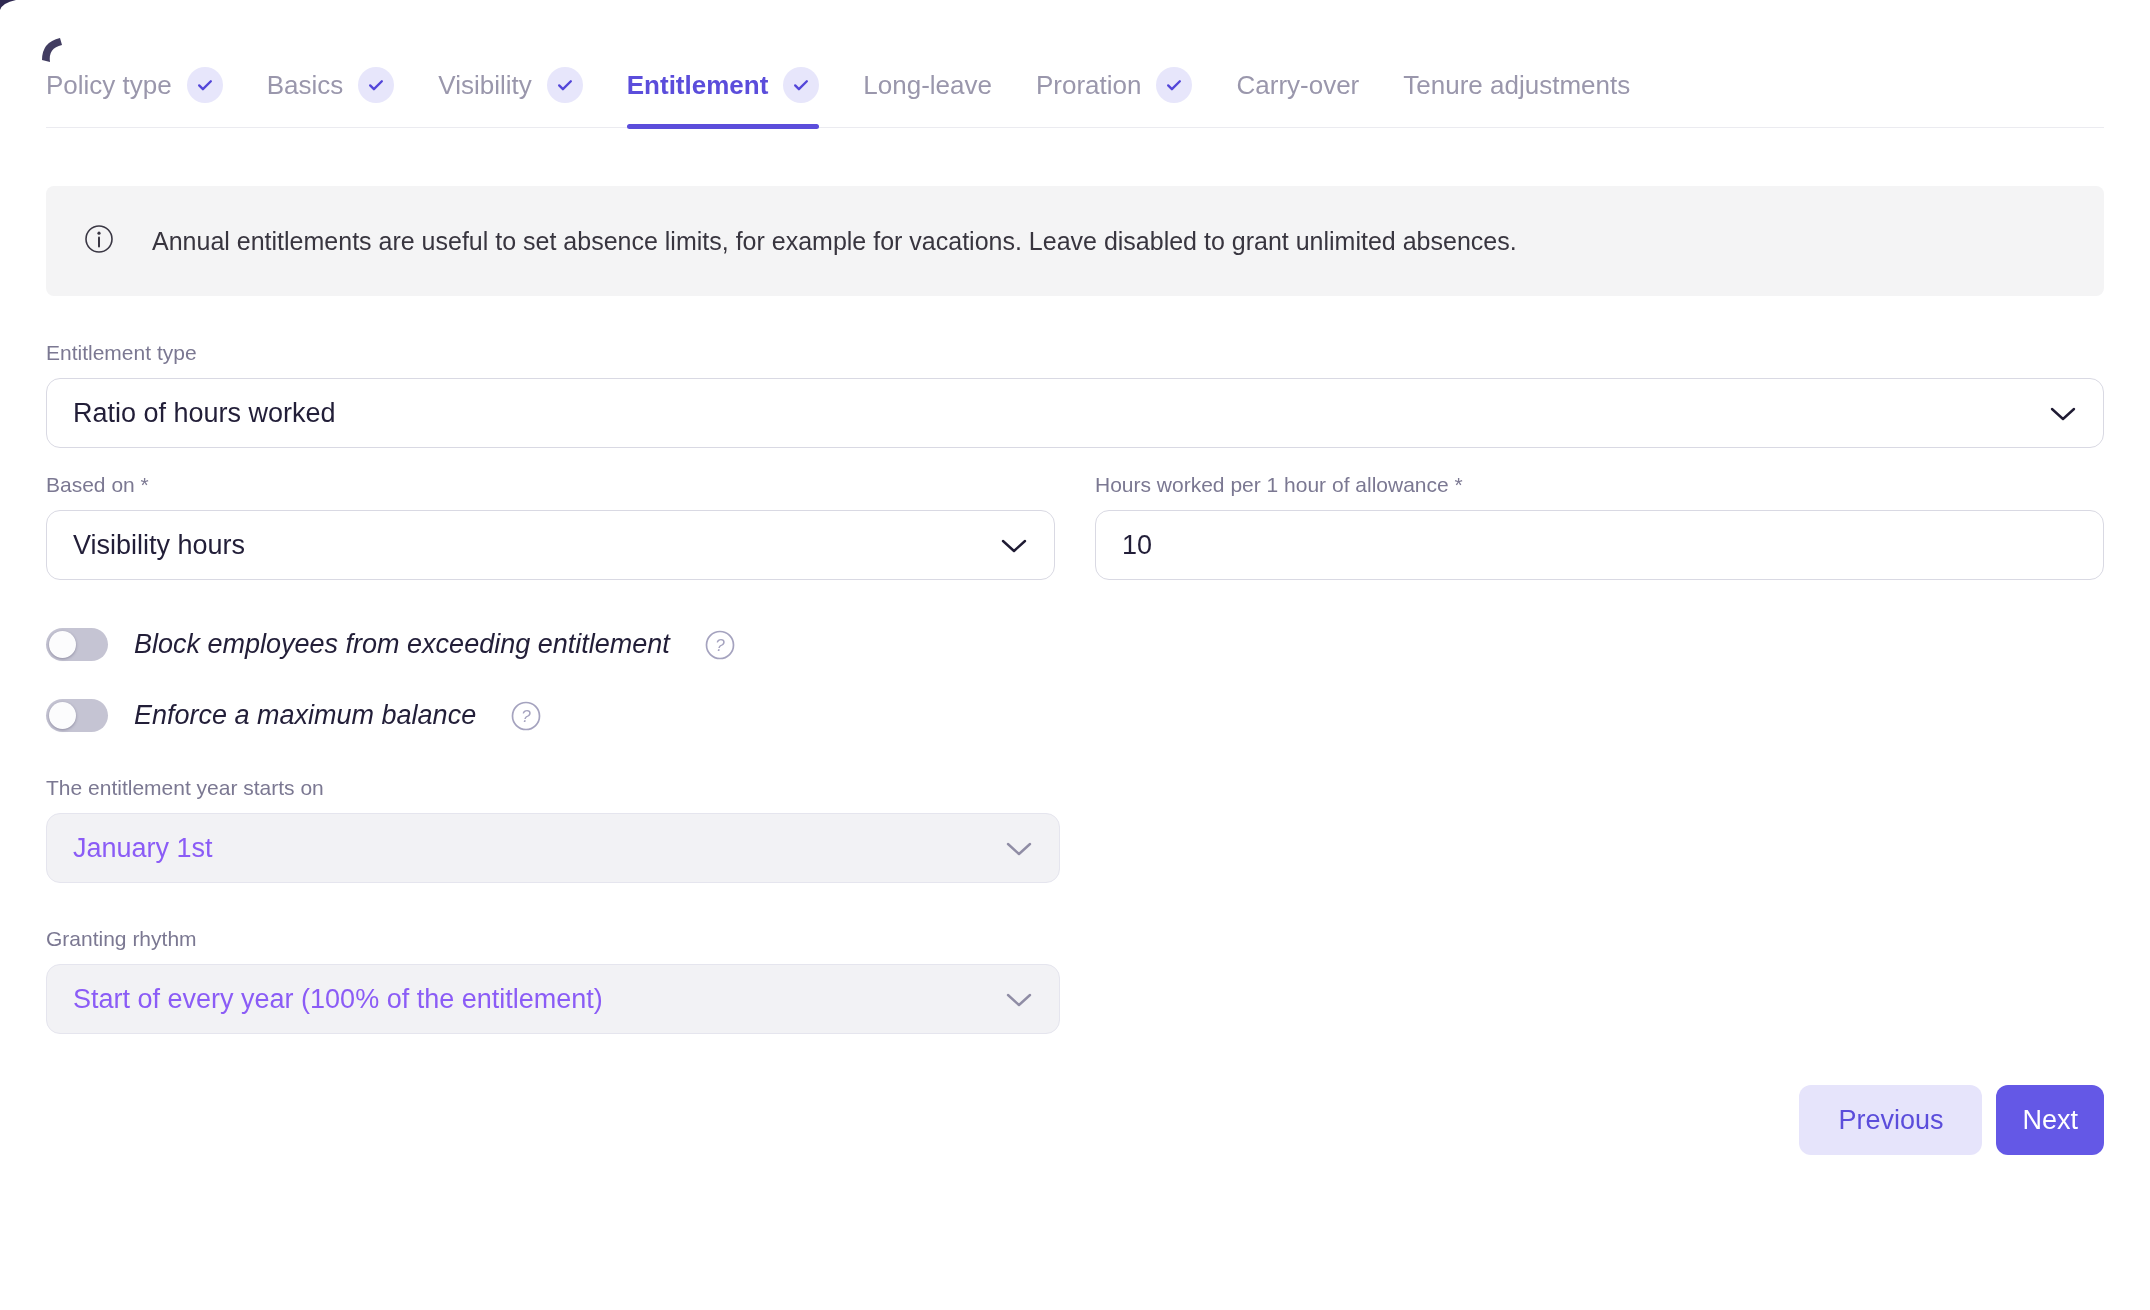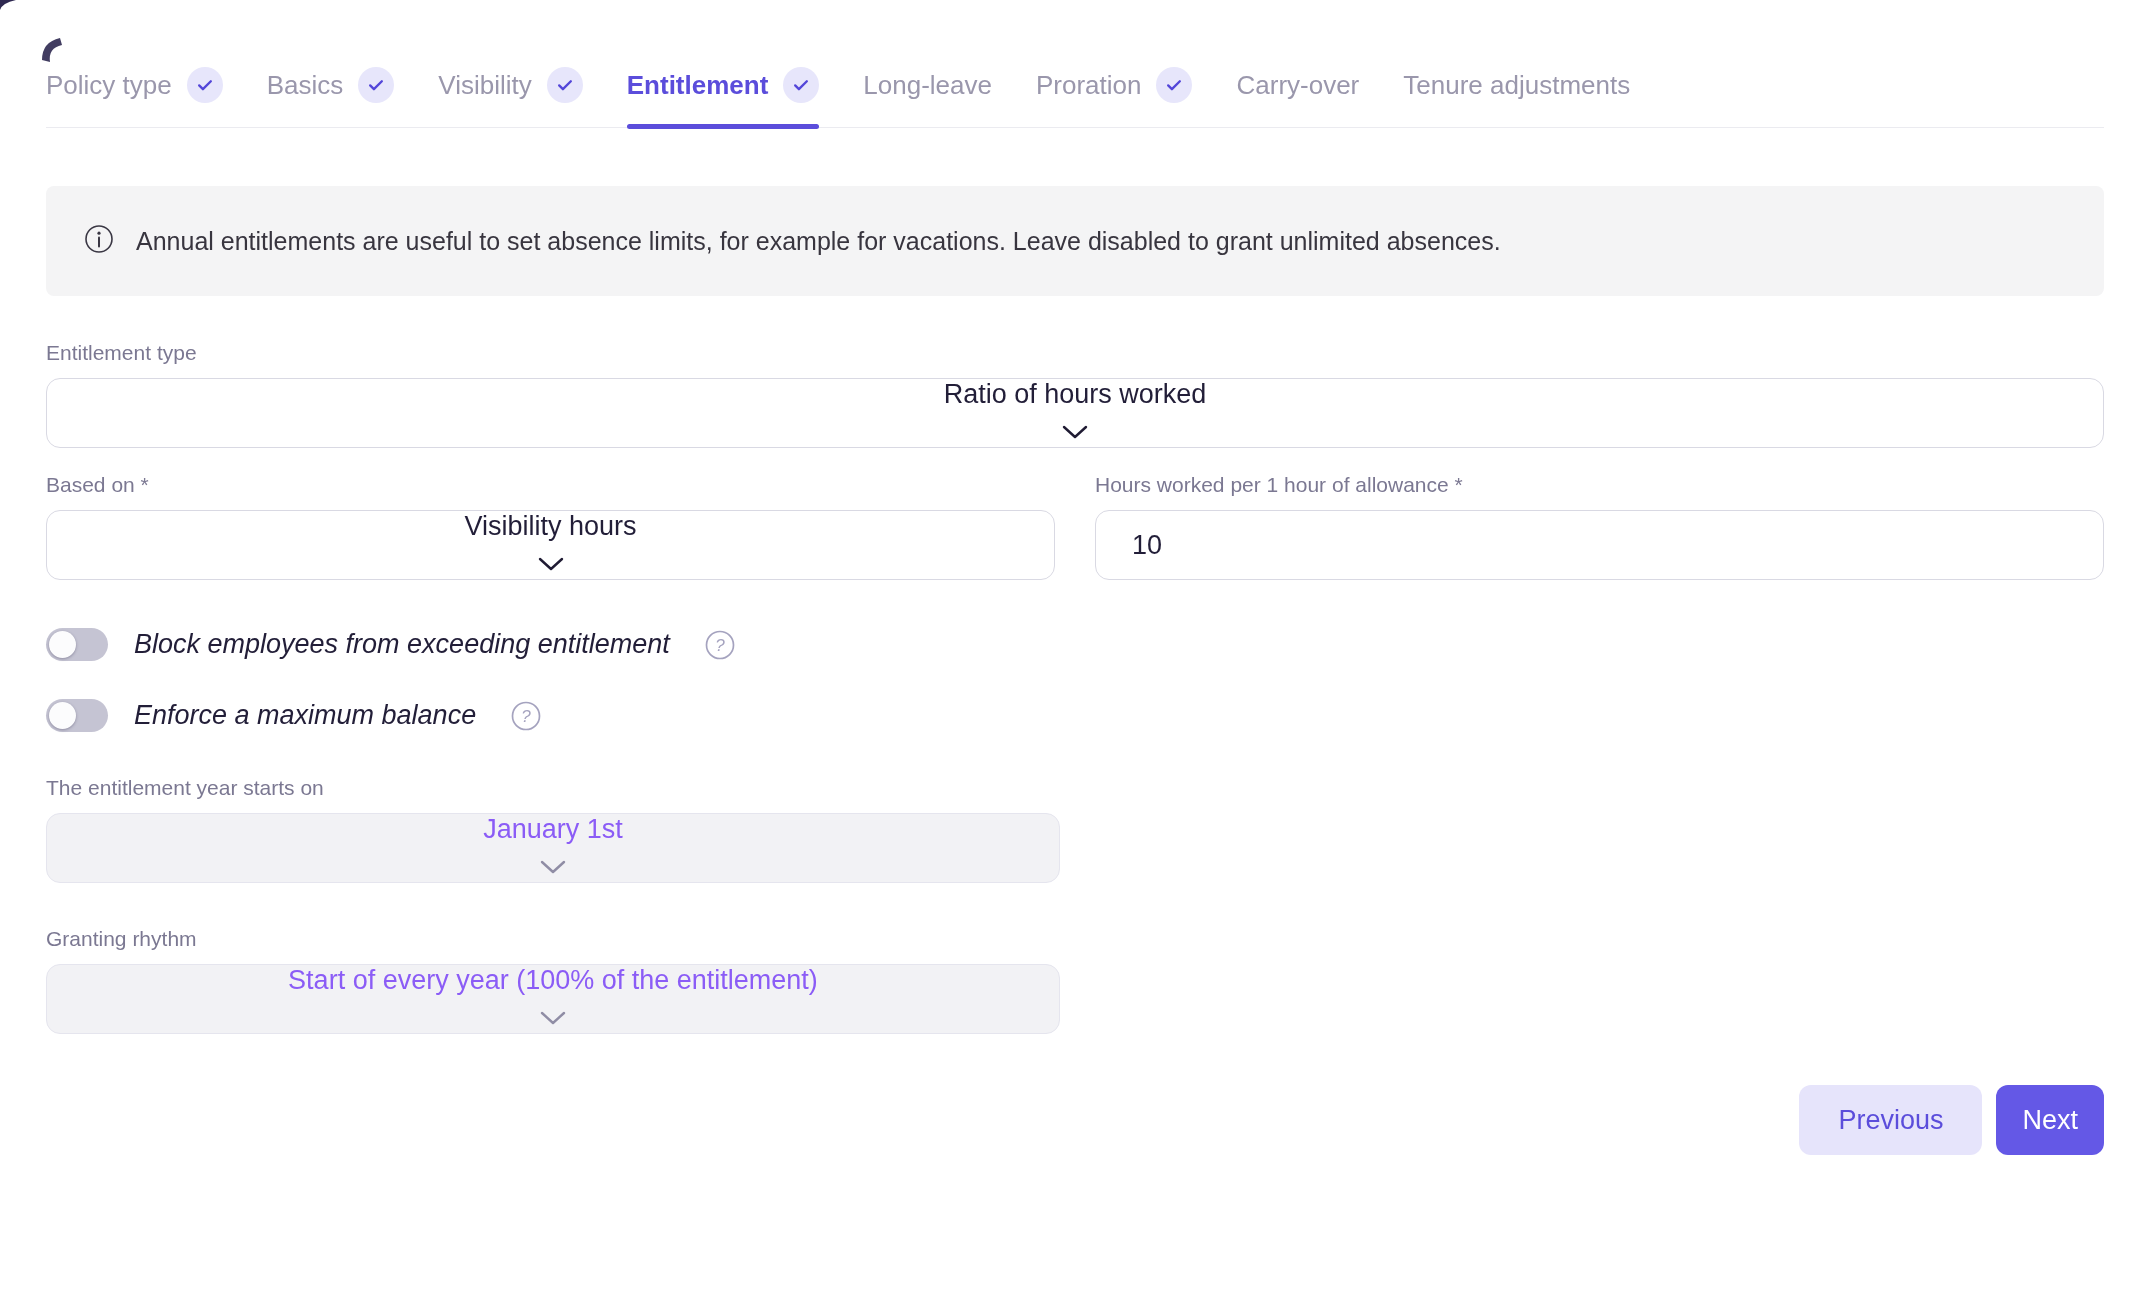--- a/index.html
+++ b/index.html
@@ -59,35 +59,35 @@
   .check-badge {
     width: 36px; height: 36px; border-radius: 50%;
     background: #e7e6fb; display: inline-flex; align-items: center; justify-content: center;
     flex: 0 0 auto;
   }
 
   
   .banner {
     margin-top: 58px; height: 110px;
     background: #f4f4f5; border-radius: 8px;
-    display: flex; align-items: center; gap: 22px;
+    display: flex; align-items: center; gap: 38px;
     padding: 0 38px;
   }
   .banner-text { font-size: 25px; color: #38353f; }
 
   
   .field-label {
     display: block; font-size: 21px; color: #7b7892; margin-bottom: 13px;
   }
   .field-full { margin-top: 45px; }
   .control {
     height: 70px; border: 1px solid #d9d9e3; border-radius: 14px;
     background: #ffffff; display: flex; align-items: center;
-    padding: 0 36px; font-size: 27px; color: #221e38;
-    justify-content: space-between; cursor: pointer; width: 100%; flex-direction: column;
+    padding: 0 26px; font-size: 27px; color: #221e38;
+    justify-content: space-between; cursor: pointer; width: 100%;
   }
   .control .value { flex: 1; text-align: left; }
   .control.disabled {
     background: #f2f2f5; border-color: #e5e5ee; color: #8b5cf6; cursor: default;
   }
   input.control {
     cursor: text;
     font-family: "Liberation Sans", sans-serif;
   }
 

